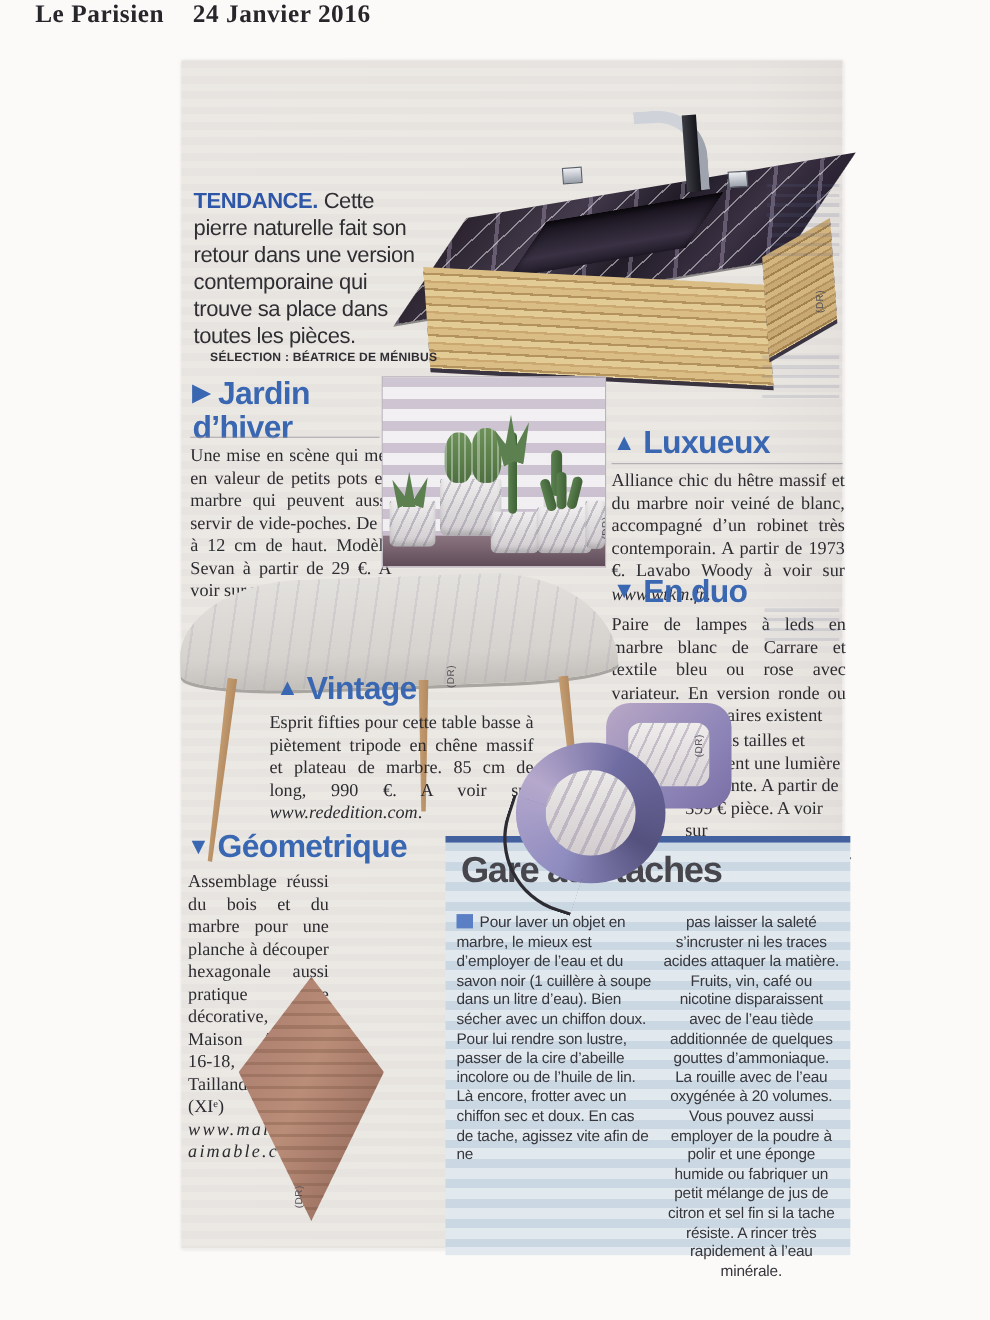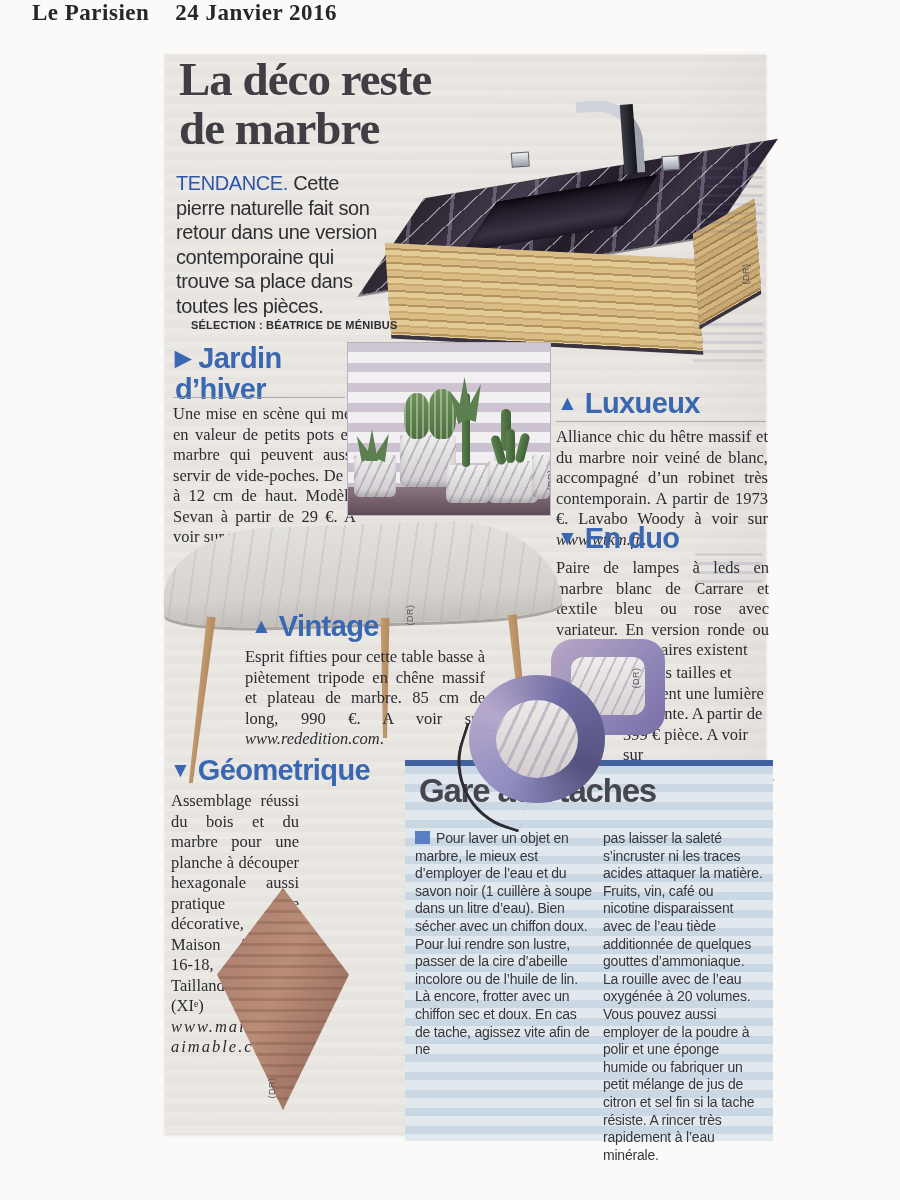--- a/index.html
+++ b/index.html
@@ -25,21 +25,21 @@
     box-shadow:0 0 4px rgba(0,0,0,.12);
   }
   .abs{position:absolute;}
   
   .headline{
     left:14px;top:0px;width:420px;
     font-family:"Liberation Serif",serif;font-weight:bold;
     font-size:47px;line-height:1.04;letter-spacing:-1px;color:#403e44;
   }
   .intro{left:11px;top:116px;width:212px;font-size:20px;line-height:24.5px;letter-spacing:-.4px;color:#2f2e33;}
-  .intro .kicker{font-weight:normal;color:#2d55a8;}
+  .intro .kicker{font-weight:bold;color:#2d55a8;}
   .byline{left:11px;top:264px;font-size:11px;font-weight:bold;color:#2e2e33;letter-spacing:.2px;margin-left:15px;}
   
   .sec-h{
     font-weight:bold;font-size:29px;letter-spacing:-.6px;color:#3a67b2;line-height:1.06;
   }
   .sec-h .tri{font-size:21px;vertical-align:3px;margin-right:7px;letter-spacing:0;}
   .hairline{height:1px;background:#9b979f;opacity:.75;}
   
   .serif{
     font-family:"Liberation Serif",serif;font-size:16.5px;line-height:20.5px;
@@ -170,41 +170,37 @@
       #d7e2ea;
     border-top:6px solid #44619f;
   }
   .tipbox h2{
     margin:6px 0 0 14px;font-size:33px;letter-spacing:-1.2px;color:#46464c;font-weight:bold;
   }
   .tipcol{
     position:absolute;top:64px;font-size:14px;line-height:17.6px;color:#36363c;letter-spacing:-.2px;
   }
   .col1{left:10px;width:178px;}
-  .col2{left:198px;width:160px;text-align:left;}
+  .col2{left:198px;width:160px;text-align:center;}
   .bullet{display:inline-block;width:15px;height:13px;background:#5b7fc4;margin-right:6px;vertical-align:-1px;}
   
   .ghost{
     background:repeating-linear-gradient(180deg, rgba(95,105,145,.16) 0 3px, transparent 3px 9px);
     filter:blur(.6px);
   }
 </style>
 </head>
 <body>
 
 <div class="masthead">
   <span>Le Parisien</span><span class="date">24 Janvier 2016</span>
 </div>
 
 <div class="clipping">
 
-  <div class="abs headline">
-    <div>La déco reste</div>
-    <div>de marbre</div>
-  </div>
 
   <div class="abs sink">
     <div class="sink-rot">
       <div class="sink-top"></div>
       <div class="sink-basin"></div>
       <div class="sink-front"></div>
       <div class="sink-side"></div>
       <div class="faucet-spout"></div>
       <div class="faucet-body"></div>
       <div class="handle h1"></div>

